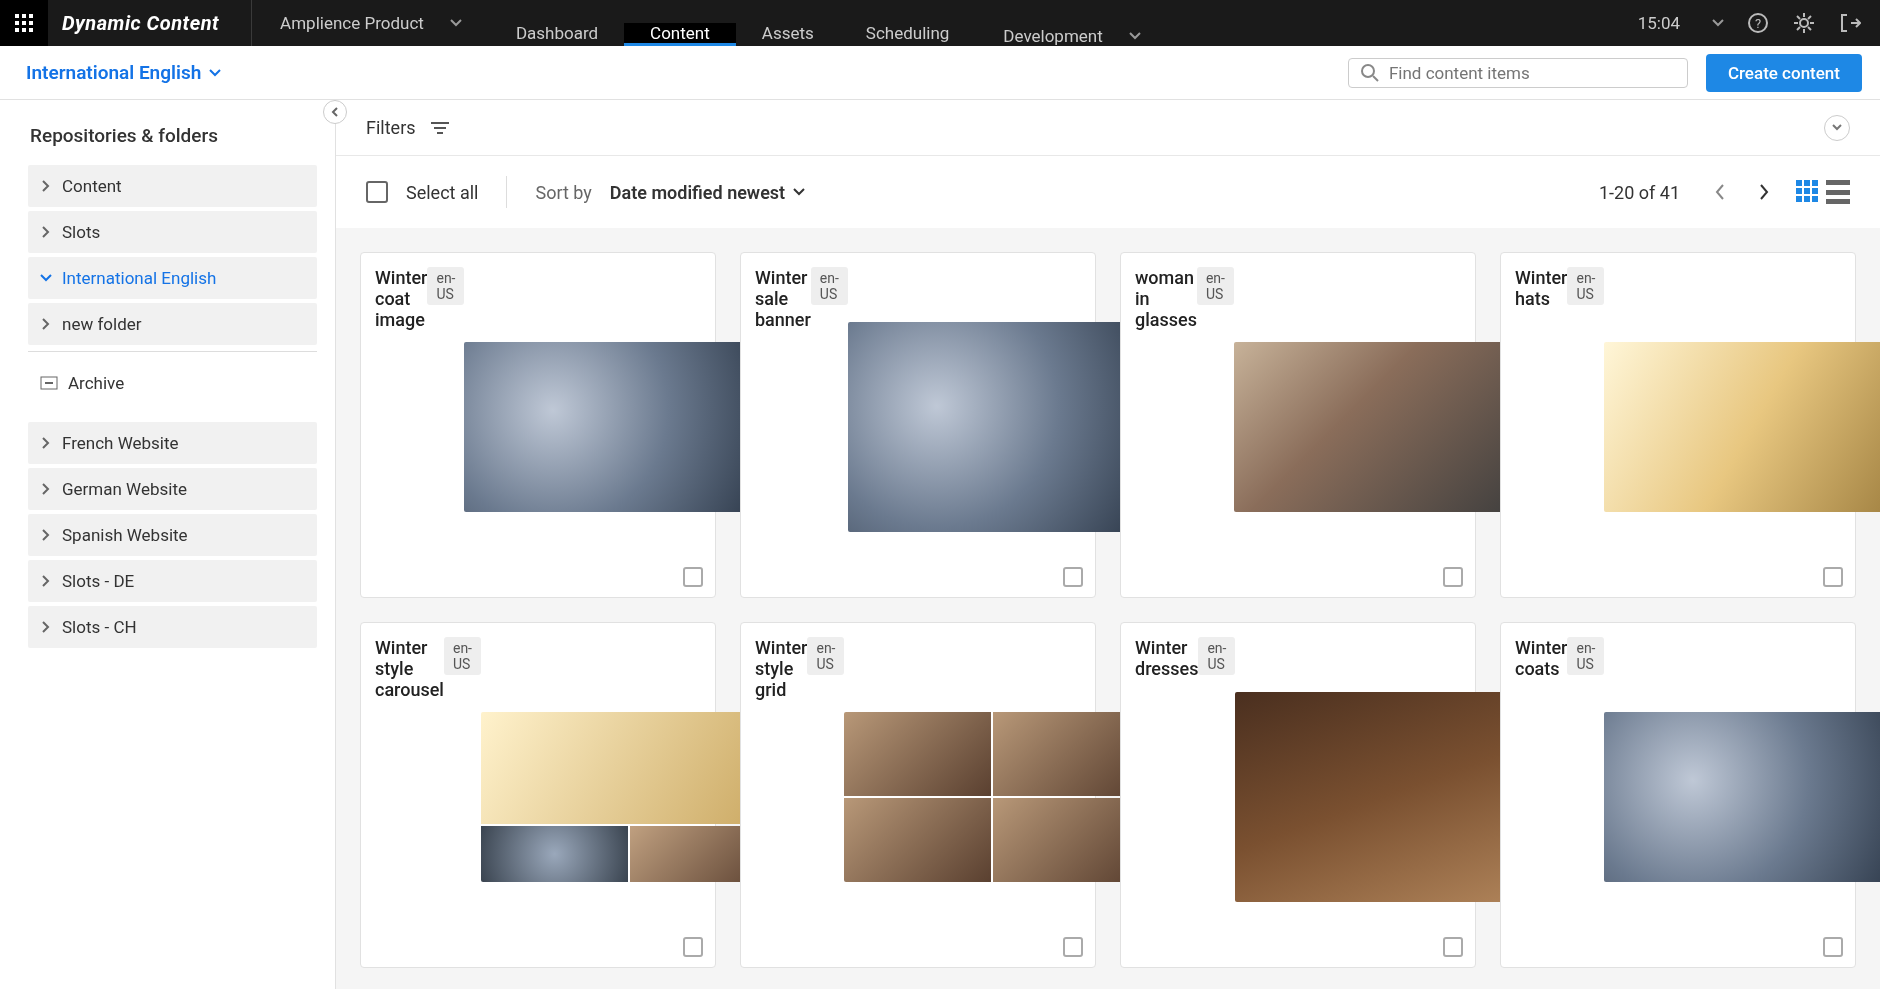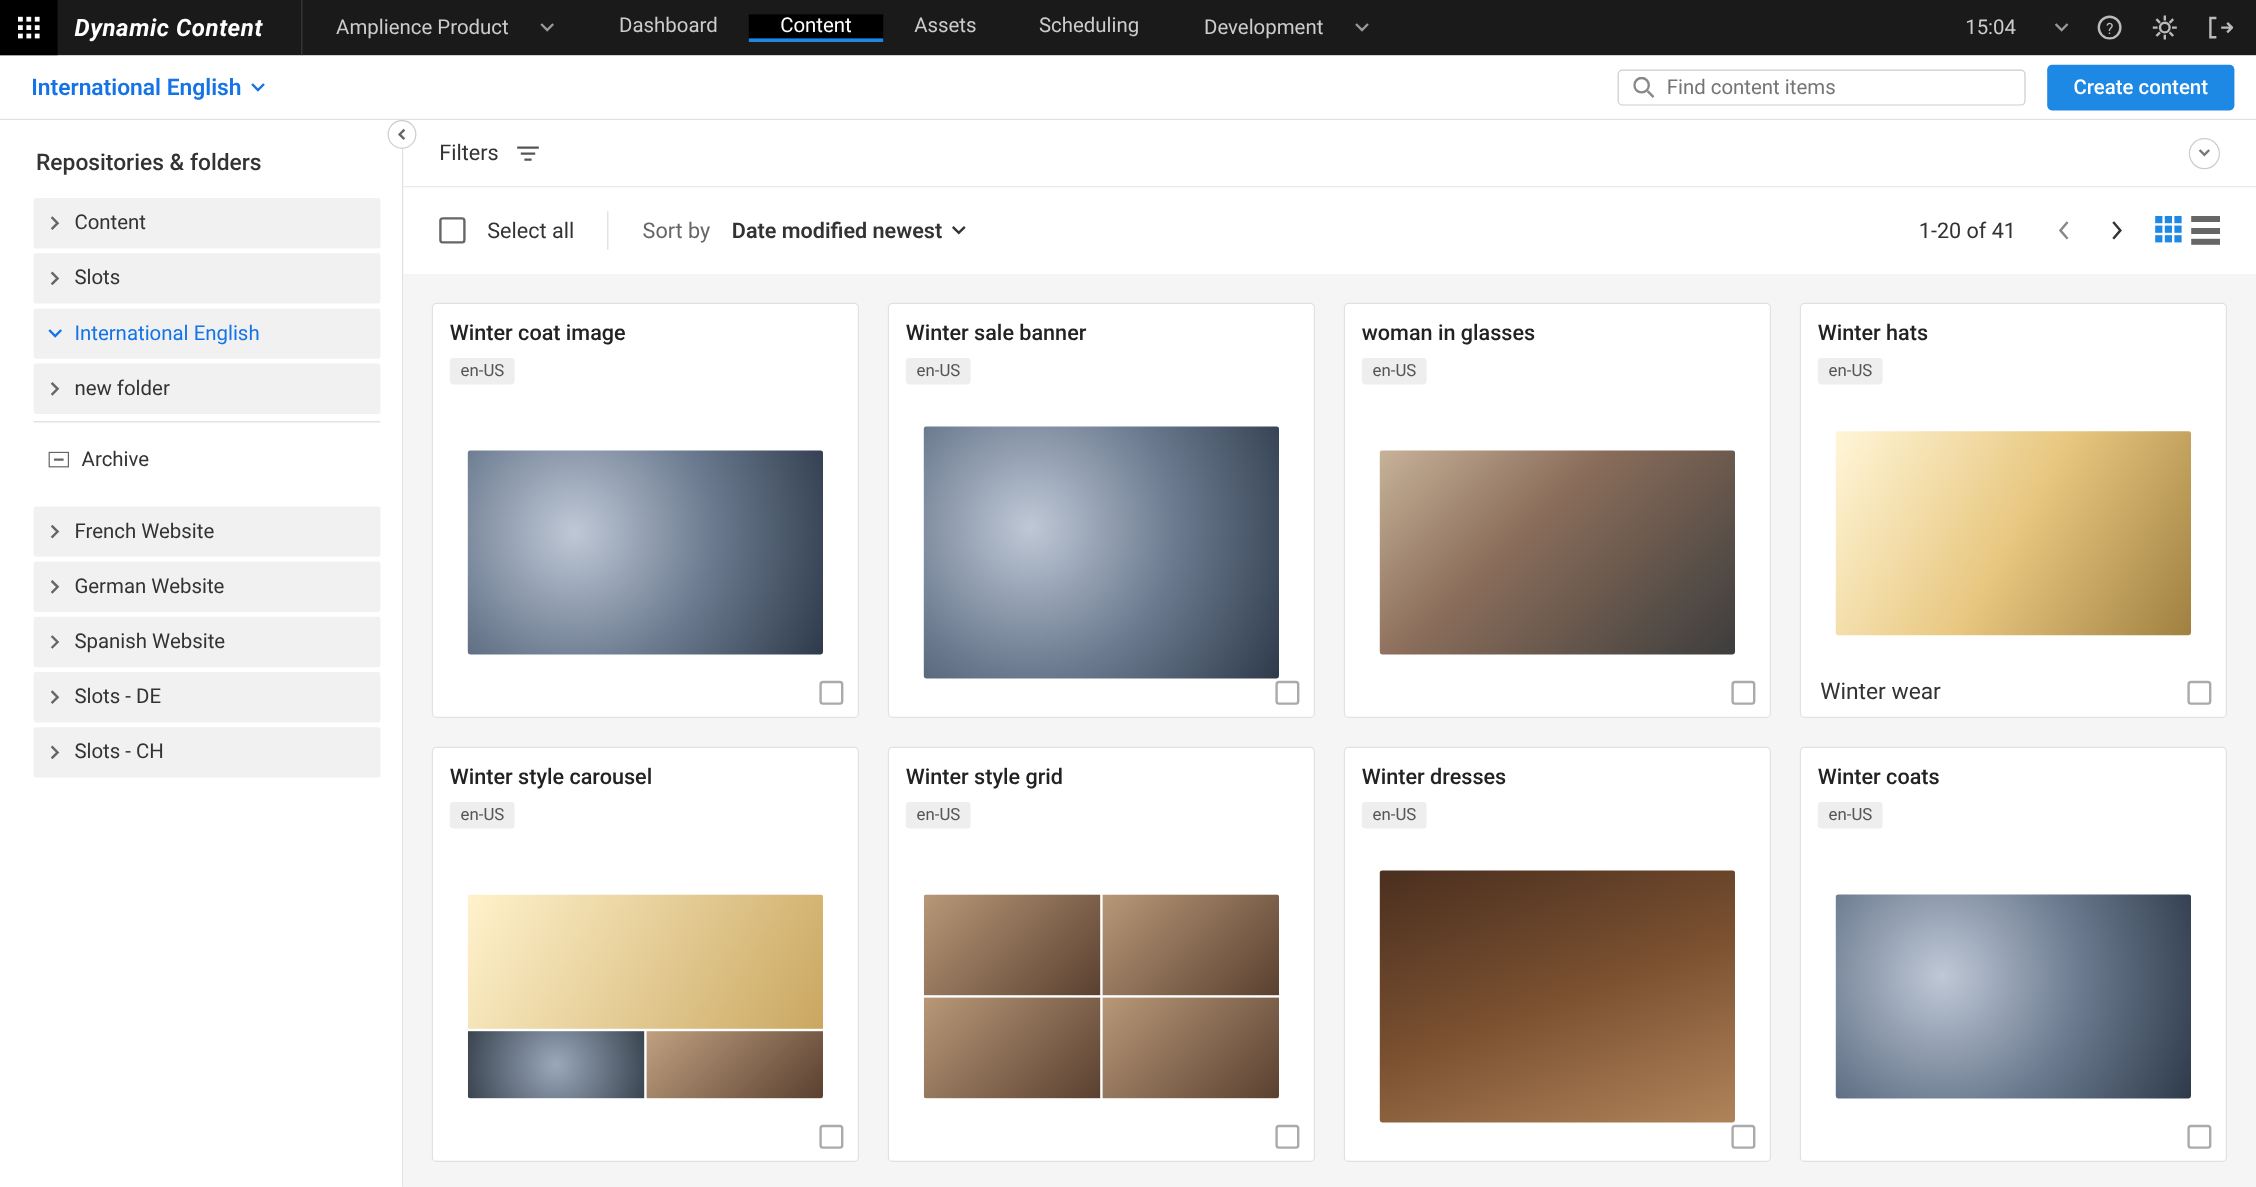--- a/index.html
+++ b/index.html
@@ -6,21 +6,21 @@
 body { width: 1880px; height: 989px; background: #fff; overflow: hidden; }
 
 
 .topbar { height: 46px; background: #1a1a1a; color: #fff; display: flex; align-items: center; padding: 0 0 0 0; }
 .apps-btn { width: 48px; height: 46px; display:flex; align-items:center; justify-content:center; background:#000; }
 .apps-grid { width:18px; height:18px; display:grid; grid-template-columns:repeat(3,4px); grid-template-rows:repeat(3,4px); gap:3px; }
 .apps-grid span { background:#fff; }
 .brand { font-weight:700; font-style:italic; font-size:20px; padding:0 32px 0 14px; letter-spacing:.5px; }
 .divider-v { width:1px; height:46px; background:#3a3a3a; }
 .product-btn { display:flex; align-items:center; gap:26px; padding:0 28px; color:#ccc; font-size:17px; }
-.navtabs { display:flex; align-items:center; height:46px; }
+.navtabs { display:flex; align-items:flex-end; height:46px; }
 .navtab { padding:0 26px; display:flex; align-items:center; color:#ccc; font-size:17px; border-bottom:3px solid transparent; }
 .navtab.active { color:#fff; border-bottom-color:#1e88e5; background:#000; }
 .dev-dd { display:flex; align-items:center; gap:26px; padding:0 28px; color:#ccc; font-size:17px; }
 .topbar-right { margin-left:auto; display:flex; align-items:center; gap:22px; padding-right:18px; color:#ccc; }
 .topbar-right .time { font-size:17px; margin-right:10px; }
 .icon-btn { width:24px; height:24px; display:flex; align-items:center; justify-content:center; }
 svg { display:block; }
 
 
 .subheader { height:54px; border-bottom:1px solid #e1e1e1; display:flex; align-items:center; padding:0 18px 0 26px; }
@@ -53,21 +53,21 @@
 .toolbar-right { margin-left:auto; display:flex; align-items:center; gap:20px; }
 .toolbar-right .pagecount { font-size:18px; color:#333; margin-right:8px; }
 .view-toggle { display:flex; gap:6px; }
 .view-sq { width:24px; height:24px; display:grid; grid-template-columns:repeat(3,6px); grid-template-rows:repeat(3,6px); gap:2px; }
 .view-sq span { background:#1e88e5; }
 .view-list { width:24px; height:24px; display:flex; flex-direction:column; justify-content:space-between; }
 .view-list span { height:5px; background:#666; }
 
 .content-area { flex:1; background:#f5f5f5; padding:24px 24px; overflow:auto; }
 .grid { display:grid; grid-template-columns:repeat(4, 356px); gap:24px; }
-.card { background:#fff; border:1px solid #e1e1e1; border-radius:4px; height:346px; display:flex; flex-direction:column; padding:14px 14px 10px 14px; position:relative; }
+.card { background:#fff; border:1px solid #e1e1e1; border-radius:4px; height:346px; display:flex; flex-direction:row; padding:14px 14px 10px 14px; position:relative; }
 .card h4 { font-size:18px; font-weight:500; color:#222; margin-bottom:10px; }
 .locale-chip { display:inline-block; background:#eee; color:#555; font-size:14px; padding:3px 9px; border-radius:3px; margin-bottom:12px; align-self:flex-start; }
 .thumb { flex:1; display:flex; align-items:center; justify-content:center; }
 .thumb-inner { width:296px; height:170px; background:linear-gradient(135deg,#c7b299 0%, #8a6d5a 40%, #3d3d3d 100%); border-radius:2px; position:relative; overflow:hidden; }
 .thumb-inner.snow { background:radial-gradient(circle at 30% 40%, #bfc8d6 0%, #6b7a8f 50%, #2e3a4a 100%); }
 .thumb-inner.bright { background:linear-gradient(120deg,#fff6d8 0%, #e8c780 50%, #a08040 100%); }
 .thumb-inner.wood { background:linear-gradient(160deg,#4a2f1f 0%, #7a5030 50%, #b0845a 100%); }
 .thumb-inner.grid2 { display:grid; grid-template-columns:1fr 1fr; grid-template-rows:1fr 1fr; gap:2px; background:none; }
 .thumb-inner.grid2 > div { background:linear-gradient(135deg,#b89878,#5a4030); }
 .thumb-inner.grid3 { display:grid; grid-template-columns:1fr 1fr; grid-template-rows:2fr 1fr; gap:2px; background:none; }

